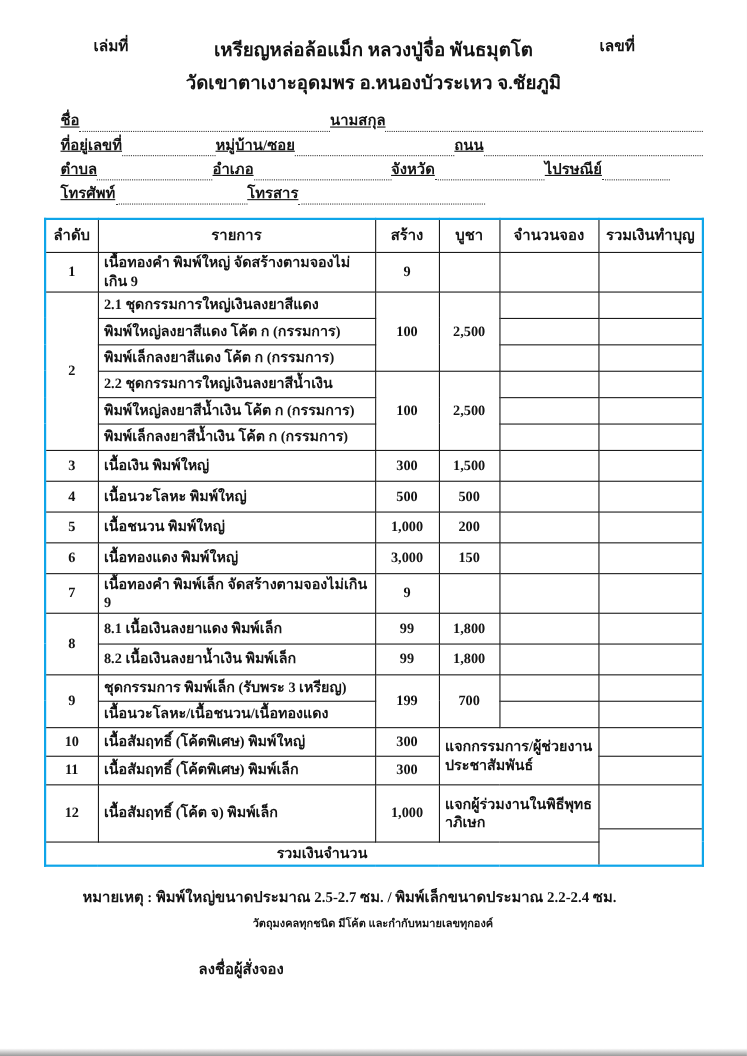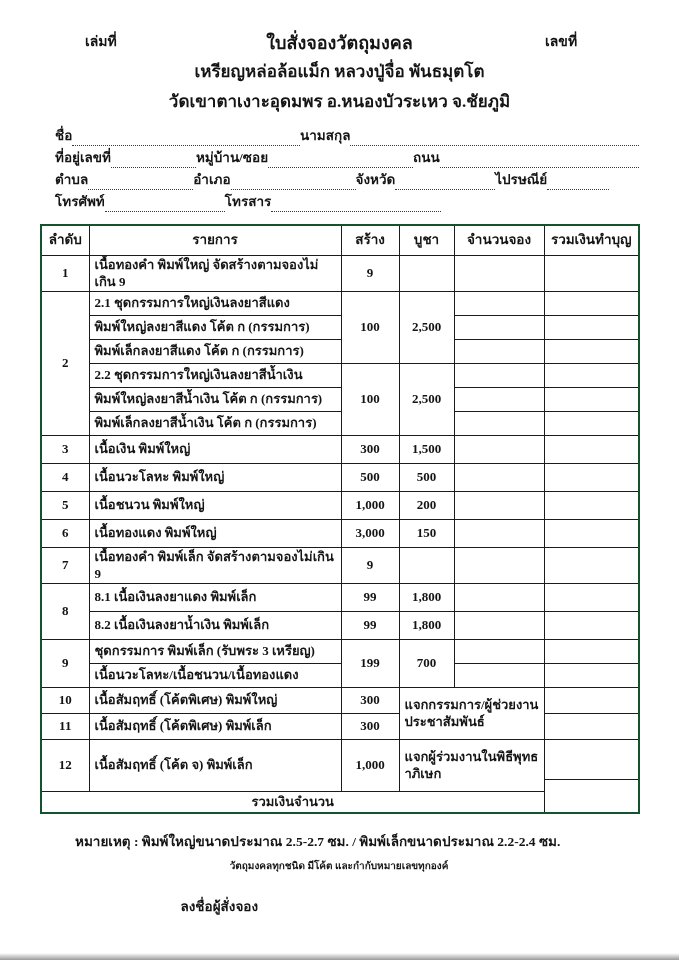--- a/index.html
+++ b/index.html
@@ -11,28 +11,28 @@
   .corner { position:absolute; top:30px; font-size:14px; }
   .corner.left  { left:85px;text-align:right; }
   .corner.right { left:545px; }
   .titleblock { padding-top:30px; text-align:center; }
   .t1 { font-size:18px; line-height:26px; }
   .t2 { font-size:17px; line-height:31px; }
   .t3 { font-size:17px; line-height:29px; }
 
   .fields { margin:8px 40px 0 55px; font-size:13.5px; }
   .frow { display:flex; align-items:flex-end; height:22px; }
-  .frow .lbl { white-space:nowrap; }
+  .frow .lbl { white-space:nowrap;text-decoration:underline; }
   .dots { border-bottom:1.7px dotted #3a3a3a; height:14px; display:inline-block; }
   .grow1 { flex:225; } .grow2 { flex:285; }
 
   table.order {
     border-collapse:collapse; table-layout:fixed;
     width:598px; margin:12px 0 16px 40px;
-    font-size:13px; border:2px solid #14532d;
+    font-size:13px; border:2px solid #0ea5e9;
   }
   table.order td {
     border:1.4px solid #1b1b1b; padding:0 5px;
     overflow:hidden; line-height:1.35; vertical-align:middle;
   }
   td.c { text-align:center; }
   td.l { text-align:left; padding-left:7px; }
   td.top { vertical-align:top; padding-top:2px; }
   td.indent { padding-left:22px; }
   tr.head td { text-align:center; font-size:13.5px; }
@@ -52,21 +52,20 @@
 </style>
 </head>
 <body>
 
 <div class="page">
 
   <span class="corner left">เล่มที่</span>
   <span class="corner right">เลขที่</span>
 
   <div class="titleblock">
-    <div class="t1">ใบสั่งจองวัตถุมงคล</div>
     <div class="t2">เหรียญหล่อล้อแม็ก หลวงปู่จื่อ พันธมุตโต</div>
     <div class="t3">วัดเขาตาเงาะอุดมพร อ.หนองบัวระเหว จ.ชัยภูมิ</div>
   </div>
 
   <div class="fields">
     <div class="frow">
       <span class="lbl">ชื่อ</span>
       <span class="dots grow1"></span>
       <span class="lbl">นามสกุล</span>
       <span class="dots grow2"></span>

